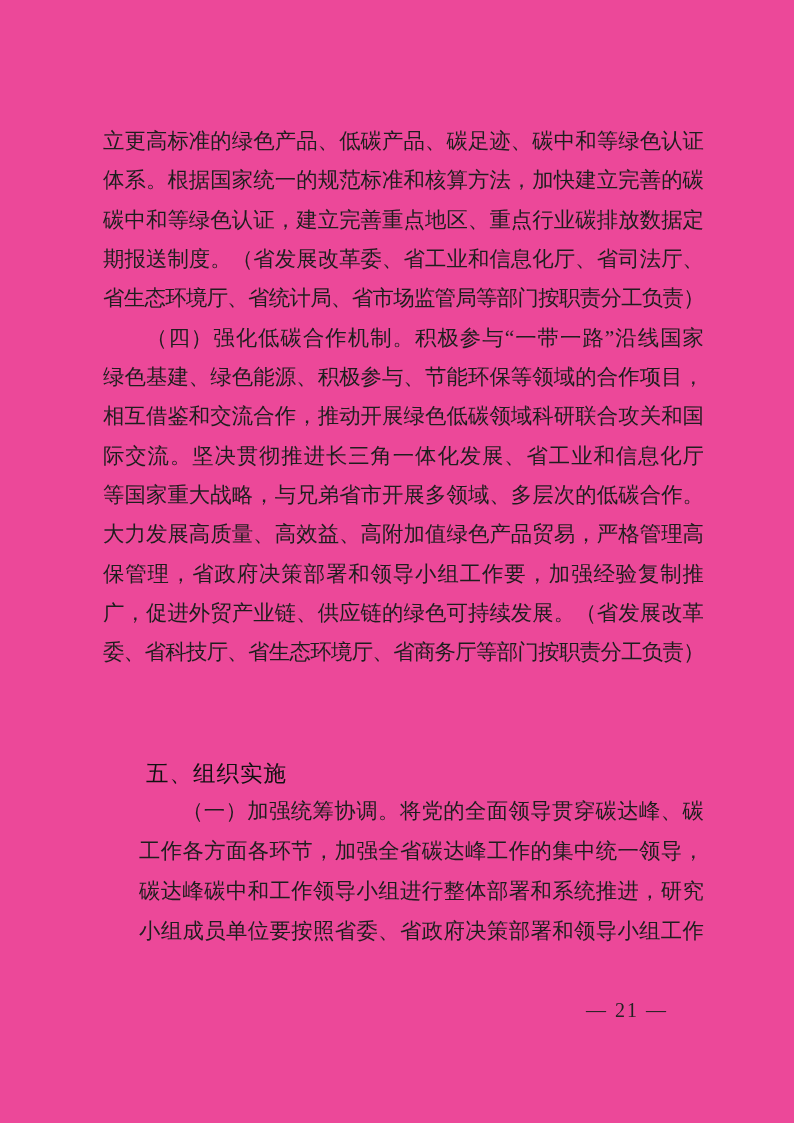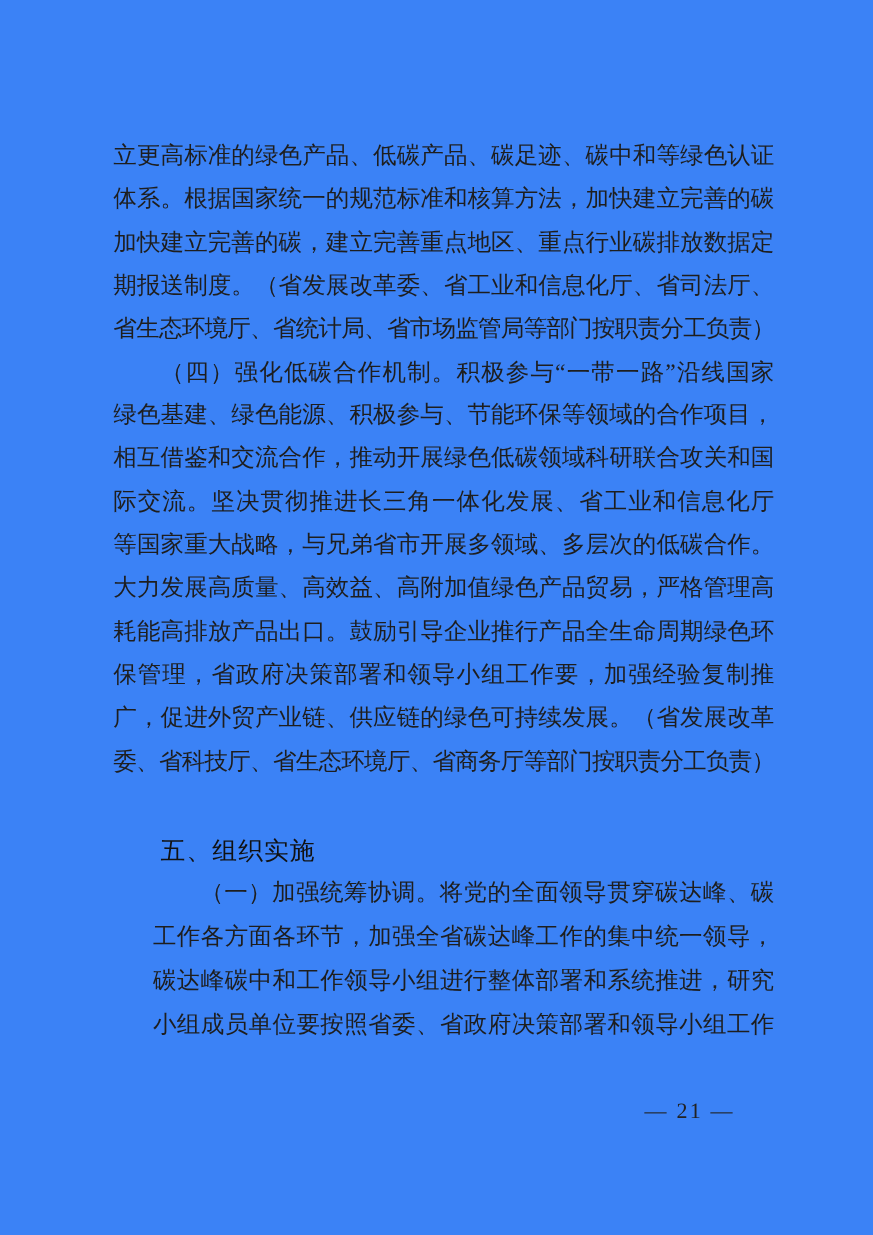--- a/index.html
+++ b/index.html
@@ -4,21 +4,21 @@
 <style>
   html, body {
     margin: 0;
     padding: 0;
     background: #ffffff;
   }
   .page {
     position: relative;
     width: 794px;
     height: 1123px;
-    background: #3b82f6;
+    background: #ec4899;
     overflow: hidden;
     font-family: "Liberation Serif", serif;
     color: #1e1e1e;
   }
   .textblock {
     position: absolute;
     left: 103px;
     width: 601px;
   }
   .block-a { top: 122px; }
@@ -61,30 +61,29 @@
   }
 </style>
 </head>
 <body>
 
 <div class="page">
 
   <div class="textblock block-a">
     <div class="line">立更高标准的绿色产品、低碳产品、碳足迹、碳中和等绿色认证</div>
     <div class="line">体系。根据国家统一的规范标准和核算方法，加快建立完善的碳</div>
-    <div class="line">加快建立完善的碳，建立完善重点地区、重点行业碳排放数据定</div>
+    <div class="line">碳中和等绿色认证，建立完善重点地区、重点行业碳排放数据定</div>
     <div class="line">期报送制度。（省发展改革委、省工业和信息化厅、省司法厅、</div>
     <div class="line tight">省生态环境厅、省统计局、省市场监管局等部门按职责分工负责）</div>
     <div class="line indent">（四）强化低碳合作机制。积极参与“一带一路”沿线国家</div>
     <div class="line">绿色基建、绿色能源、积极参与、节能环保等领域的合作项目，</div>
     <div class="line">相互借鉴和交流合作，推动开展绿色低碳领域科研联合攻关和国</div>
     <div class="line">际交流。坚决贯彻推进长三角一体化发展、省工业和信息化厅</div>
     <div class="line">等国家重大战略，与兄弟省市开展多领域、多层次的低碳合作。</div>
     <div class="line">大力发展高质量、高效益、高附加值绿色产品贸易，严格管理高</div>
-    <div class="line">耗能高排放产品出口。鼓励引导企业推行产品全生命周期绿色环</div>
     <div class="line">保管理，省政府决策部署和领导小组工作要，加强经验复制推</div>
     <div class="line">广，促进外贸产业链、供应链的绿色可持续发展。（省发展改革</div>
     <div class="line tight">委、省科技厅、省生态环境厅、省商务厅等部门按职责分工负责）</div>
   </div>
 
   <div class="heading">五、组织实施</div>
 
   <div class="textblock block-b">
     <div class="line indent">（一）加强统筹协调。将党的全面领导贯穿碳达峰、碳中和</div>
     <div class="line">工作各方面各环节，加强全省碳达峰工作的集中统一领导，由省</div>

